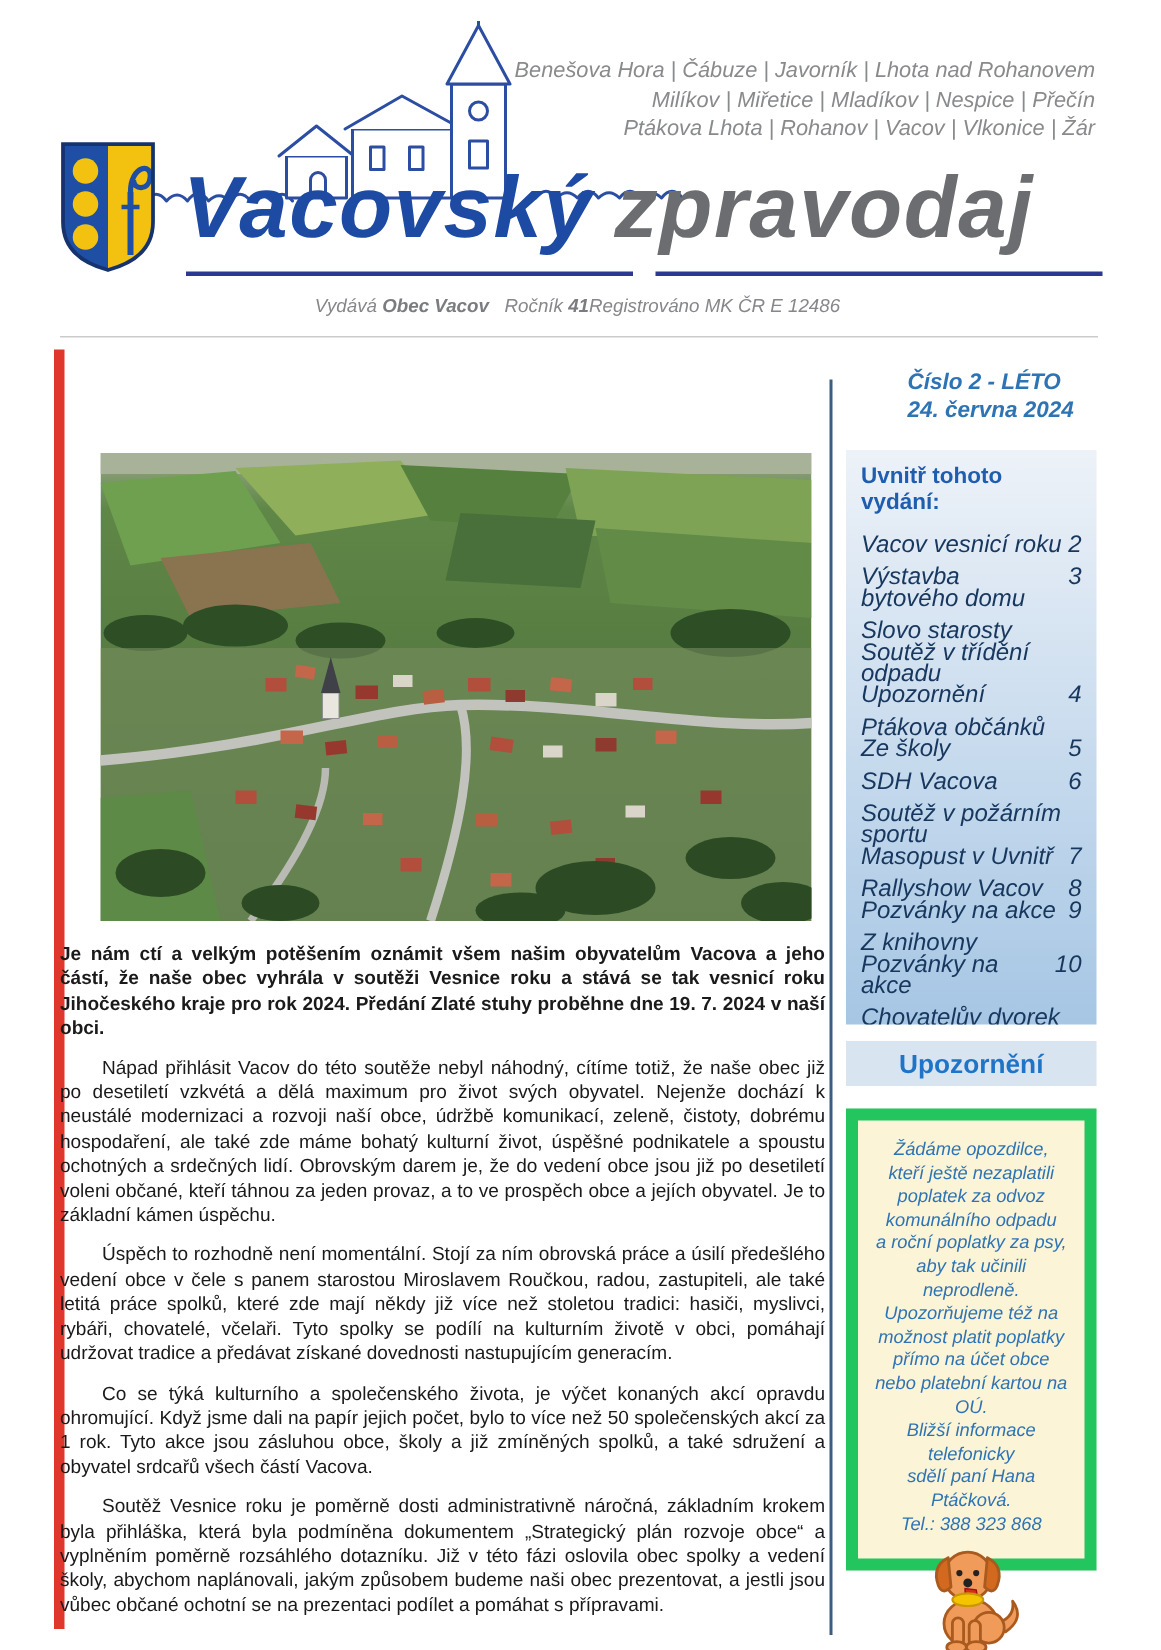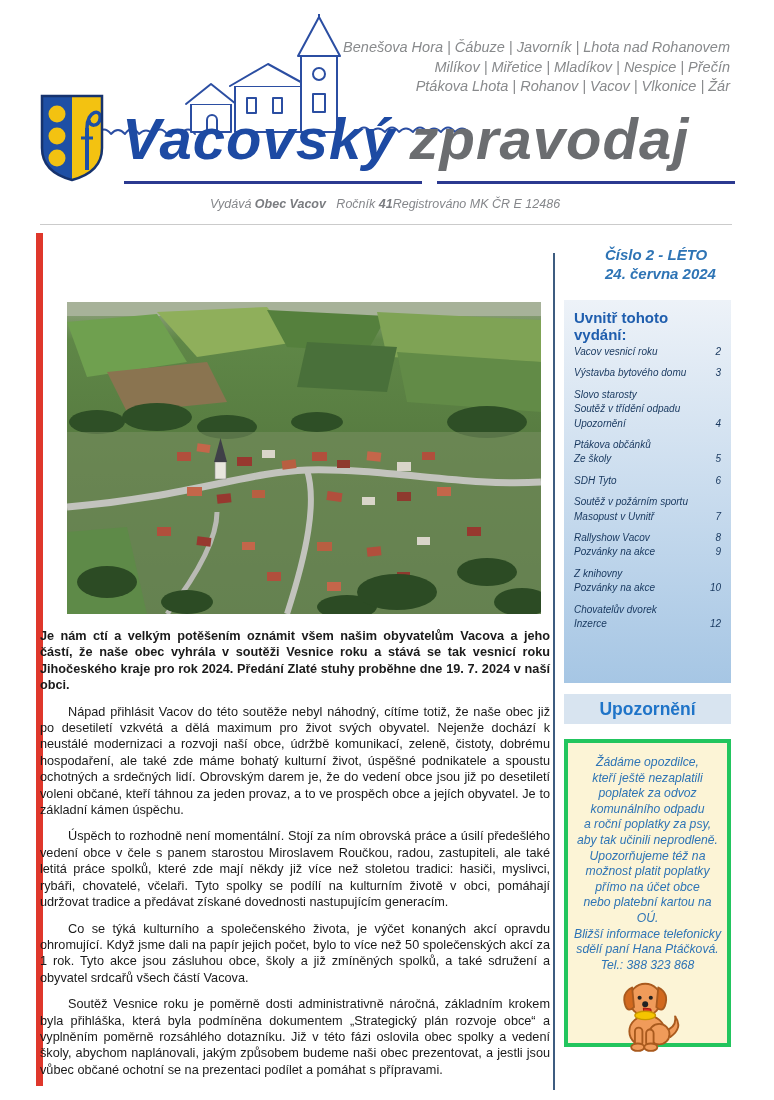--- a/index.html
+++ b/index.html
@@ -34,29 +34,29 @@
   .article-body{position:absolute;left:40px;top:628px;width:510px;color:#1a1a1a;
                 font-size:12.7px;line-height:16.4px;text-align:justify;}
   .article-body p{margin:0 0 10px 0;text-indent:28px;}
   .article-body p.lead{font-weight:bold;text-indent:0;}
 
   
   .issue{position:absolute;left:566px;top:246px;width:165px;font-style:italic;font-weight:bold;
          color:#2e74b5;font-size:15px;line-height:18.5px;white-space:pre-line;margin-left:39px;}
   .toc-box{position:absolute;left:564px;top:300px;width:167px;height:383px;box-sizing:border-box;
            padding:9px 10px;background:linear-gradient(#edf2f8,#a6c6e4);overflow:hidden;}
-  .toc-title{font-weight:bold;color:#1f5eae;font-size:15px;margin-bottom:2px;}
+  .toc-title{font-weight:bold;color:#1f5eae;font-size:15px;margin-bottom:14px;}
   .toc-group{margin-bottom:7px;}
   .toc-row{display:flex;justify-content:space-between;font-style:italic;color:#17375e;
-           font-size:10px;line-height:14.4px;}
+           font-size:16px;line-height:14.4px;}
   .toc-page{margin-left:4px;}
   .notice-heading{position:absolute;left:564px;top:694px;width:167px;height:30px;background:#d8e4f0;
                   color:#1f74c8;font-weight:bold;font-size:17.5px;text-align:center;line-height:30px;}
   .notice-box{position:absolute;left:564px;top:739px;width:167px;height:308px;box-sizing:border-box;
-              background:#fcf4d6;border:4px solid #22c55e;text-align:center;}
+              background:#fcf4d6;border:8px solid #22c55e;text-align:center;}
   .notice-text{margin:12px 6px 0 6px;font-style:italic;color:#2e74b5;font-size:12.2px;
                line-height:15.6px;white-space:pre-line;}
   .dog{margin-top:2px;}
 </style>
 </head>
 <body>
 
 <div class="page">
 
   <div class="villages">Benešova Hora | Čábuze | Javorník | Lhota nad Rohanovem
@@ -240,21 +240,21 @@
             <span class="toc-label">Ptákova občánků</span>
             <span class="toc-page"></span>
           </div>
           <div class="toc-row">
             <span class="toc-label">Ze školy</span>
             <span class="toc-page">5</span>
           </div>
         </div>
         <div class="toc-group">
           <div class="toc-row">
-            <span class="toc-label">SDH Tyto</span>
+            <span class="toc-label">SDH Vacova</span>
             <span class="toc-page">6</span>
           </div>
         </div>
         <div class="toc-group">
           <div class="toc-row">
             <span class="toc-label">Soutěž v požárním sportu</span>
             <span class="toc-page"></span>
           </div>
           <div class="toc-row">
             <span class="toc-label">Masopust v Uvnitř</span>

